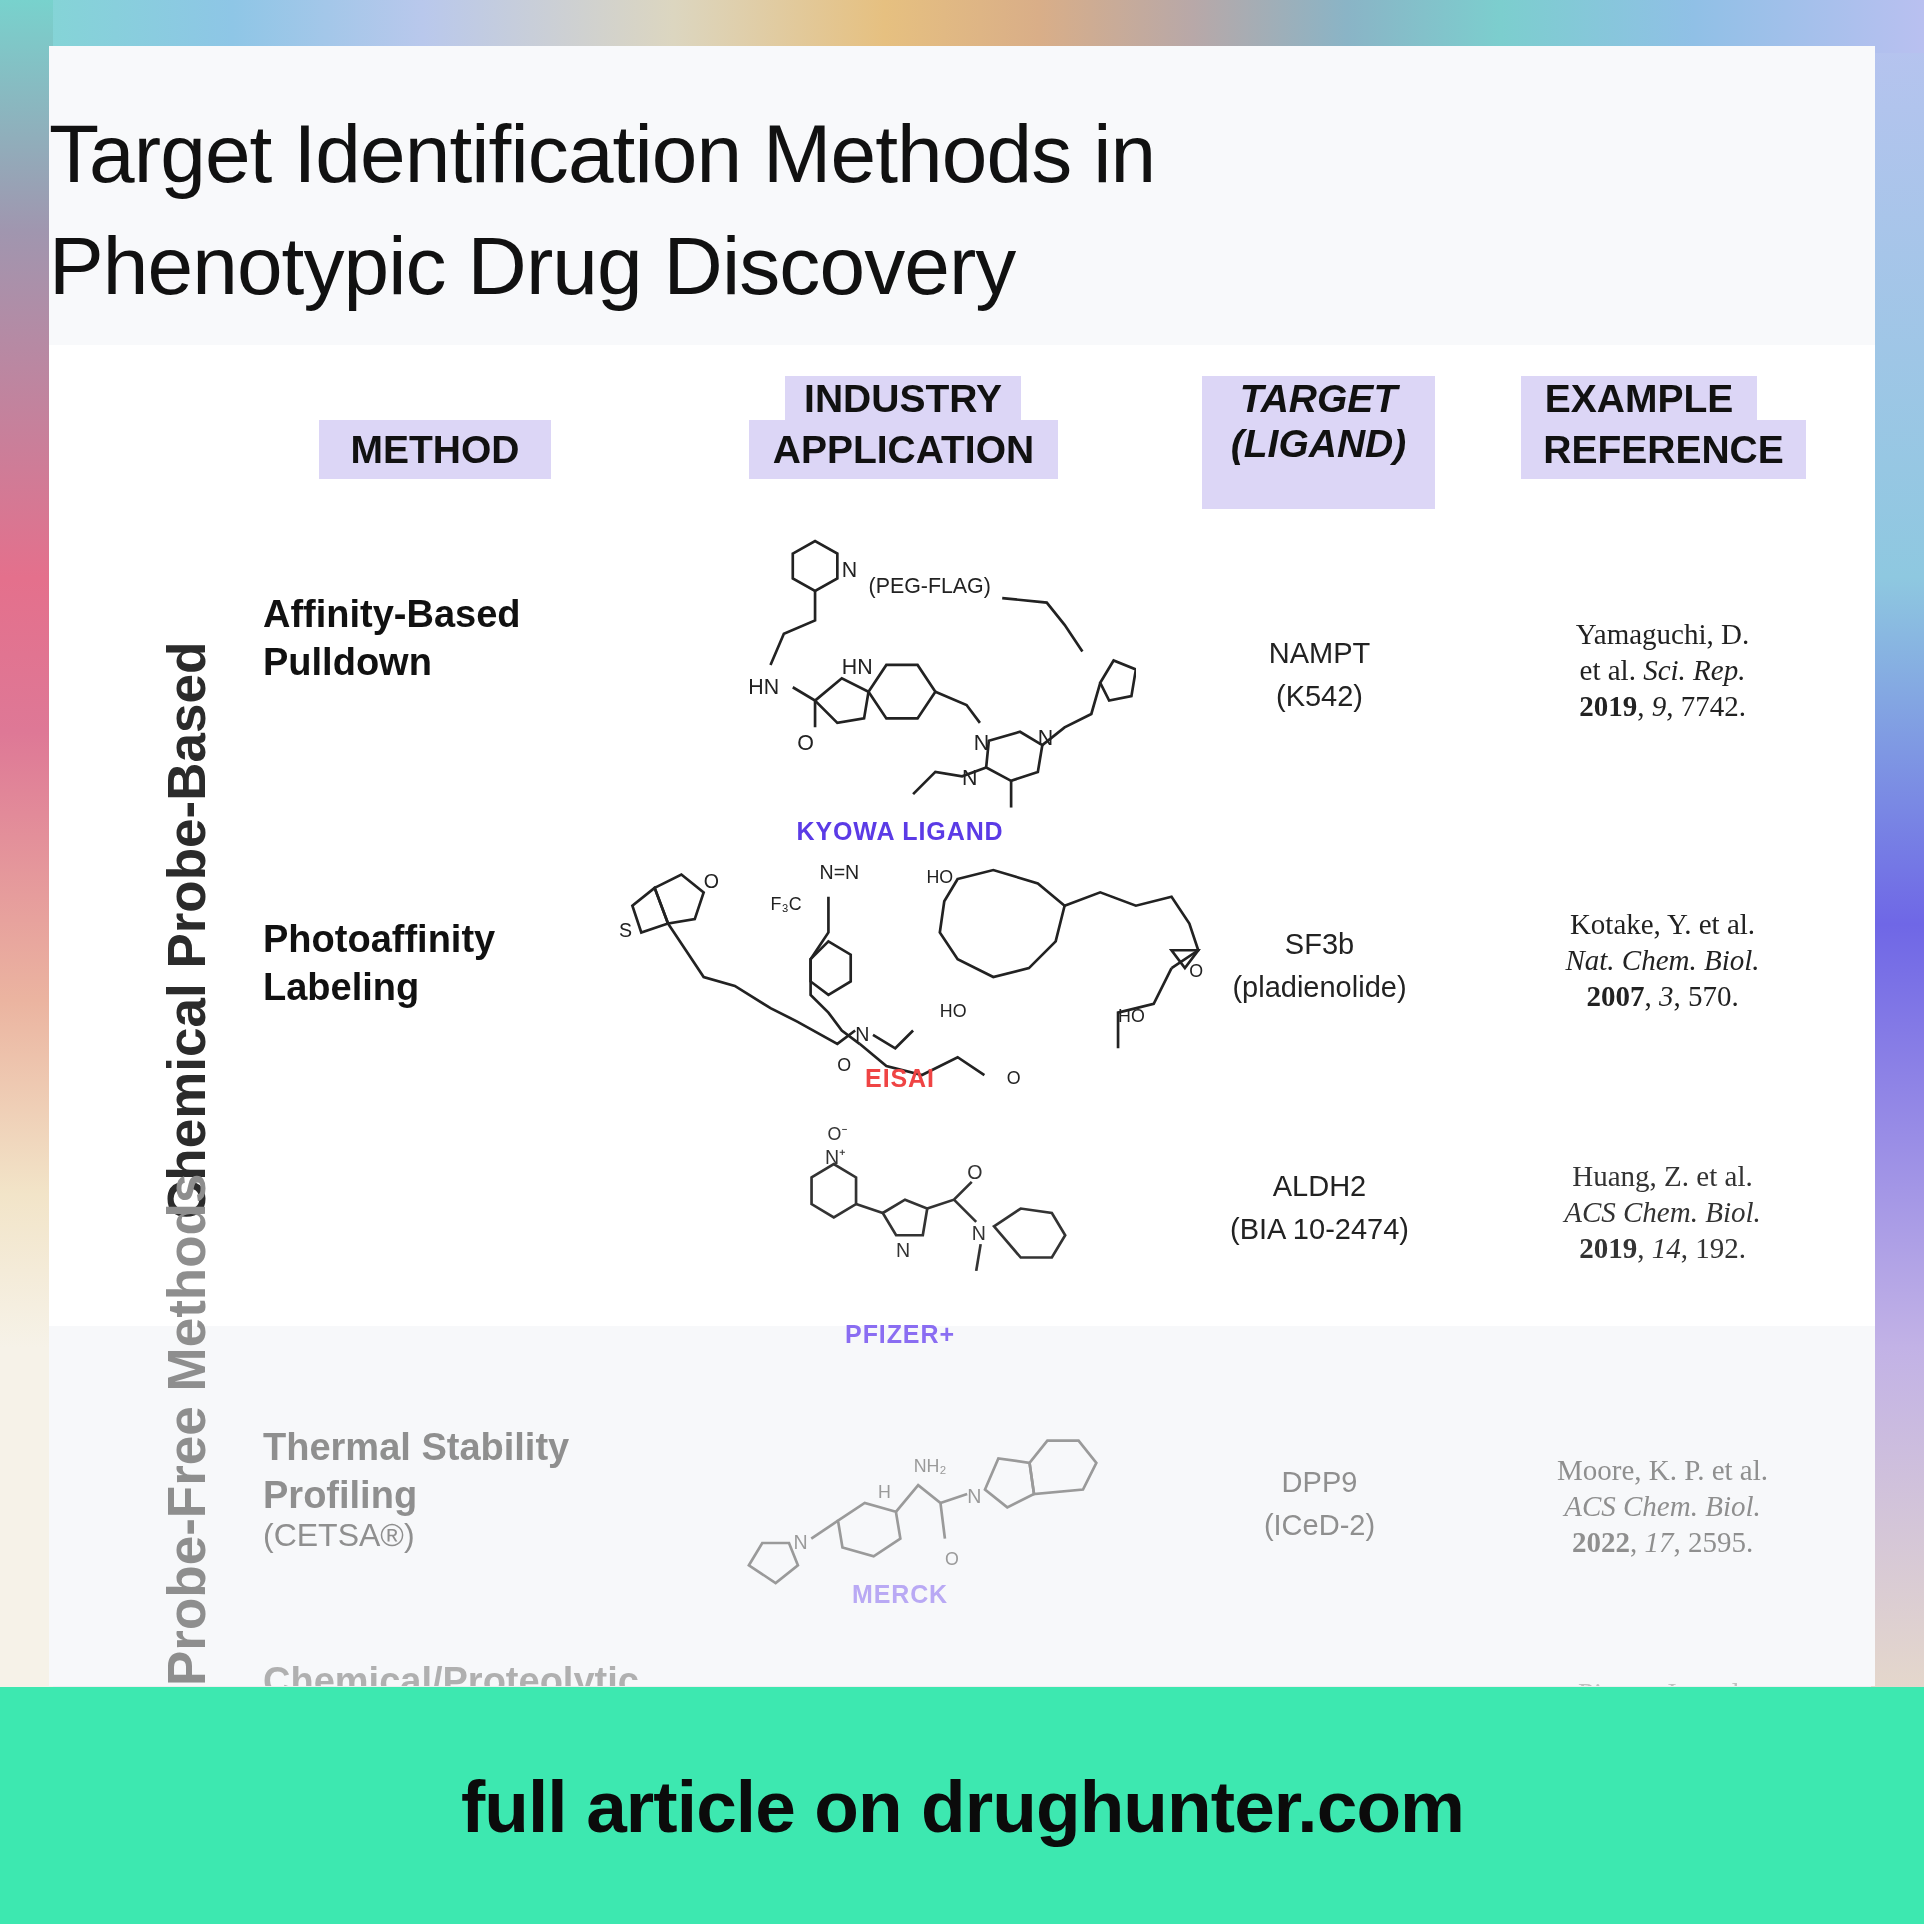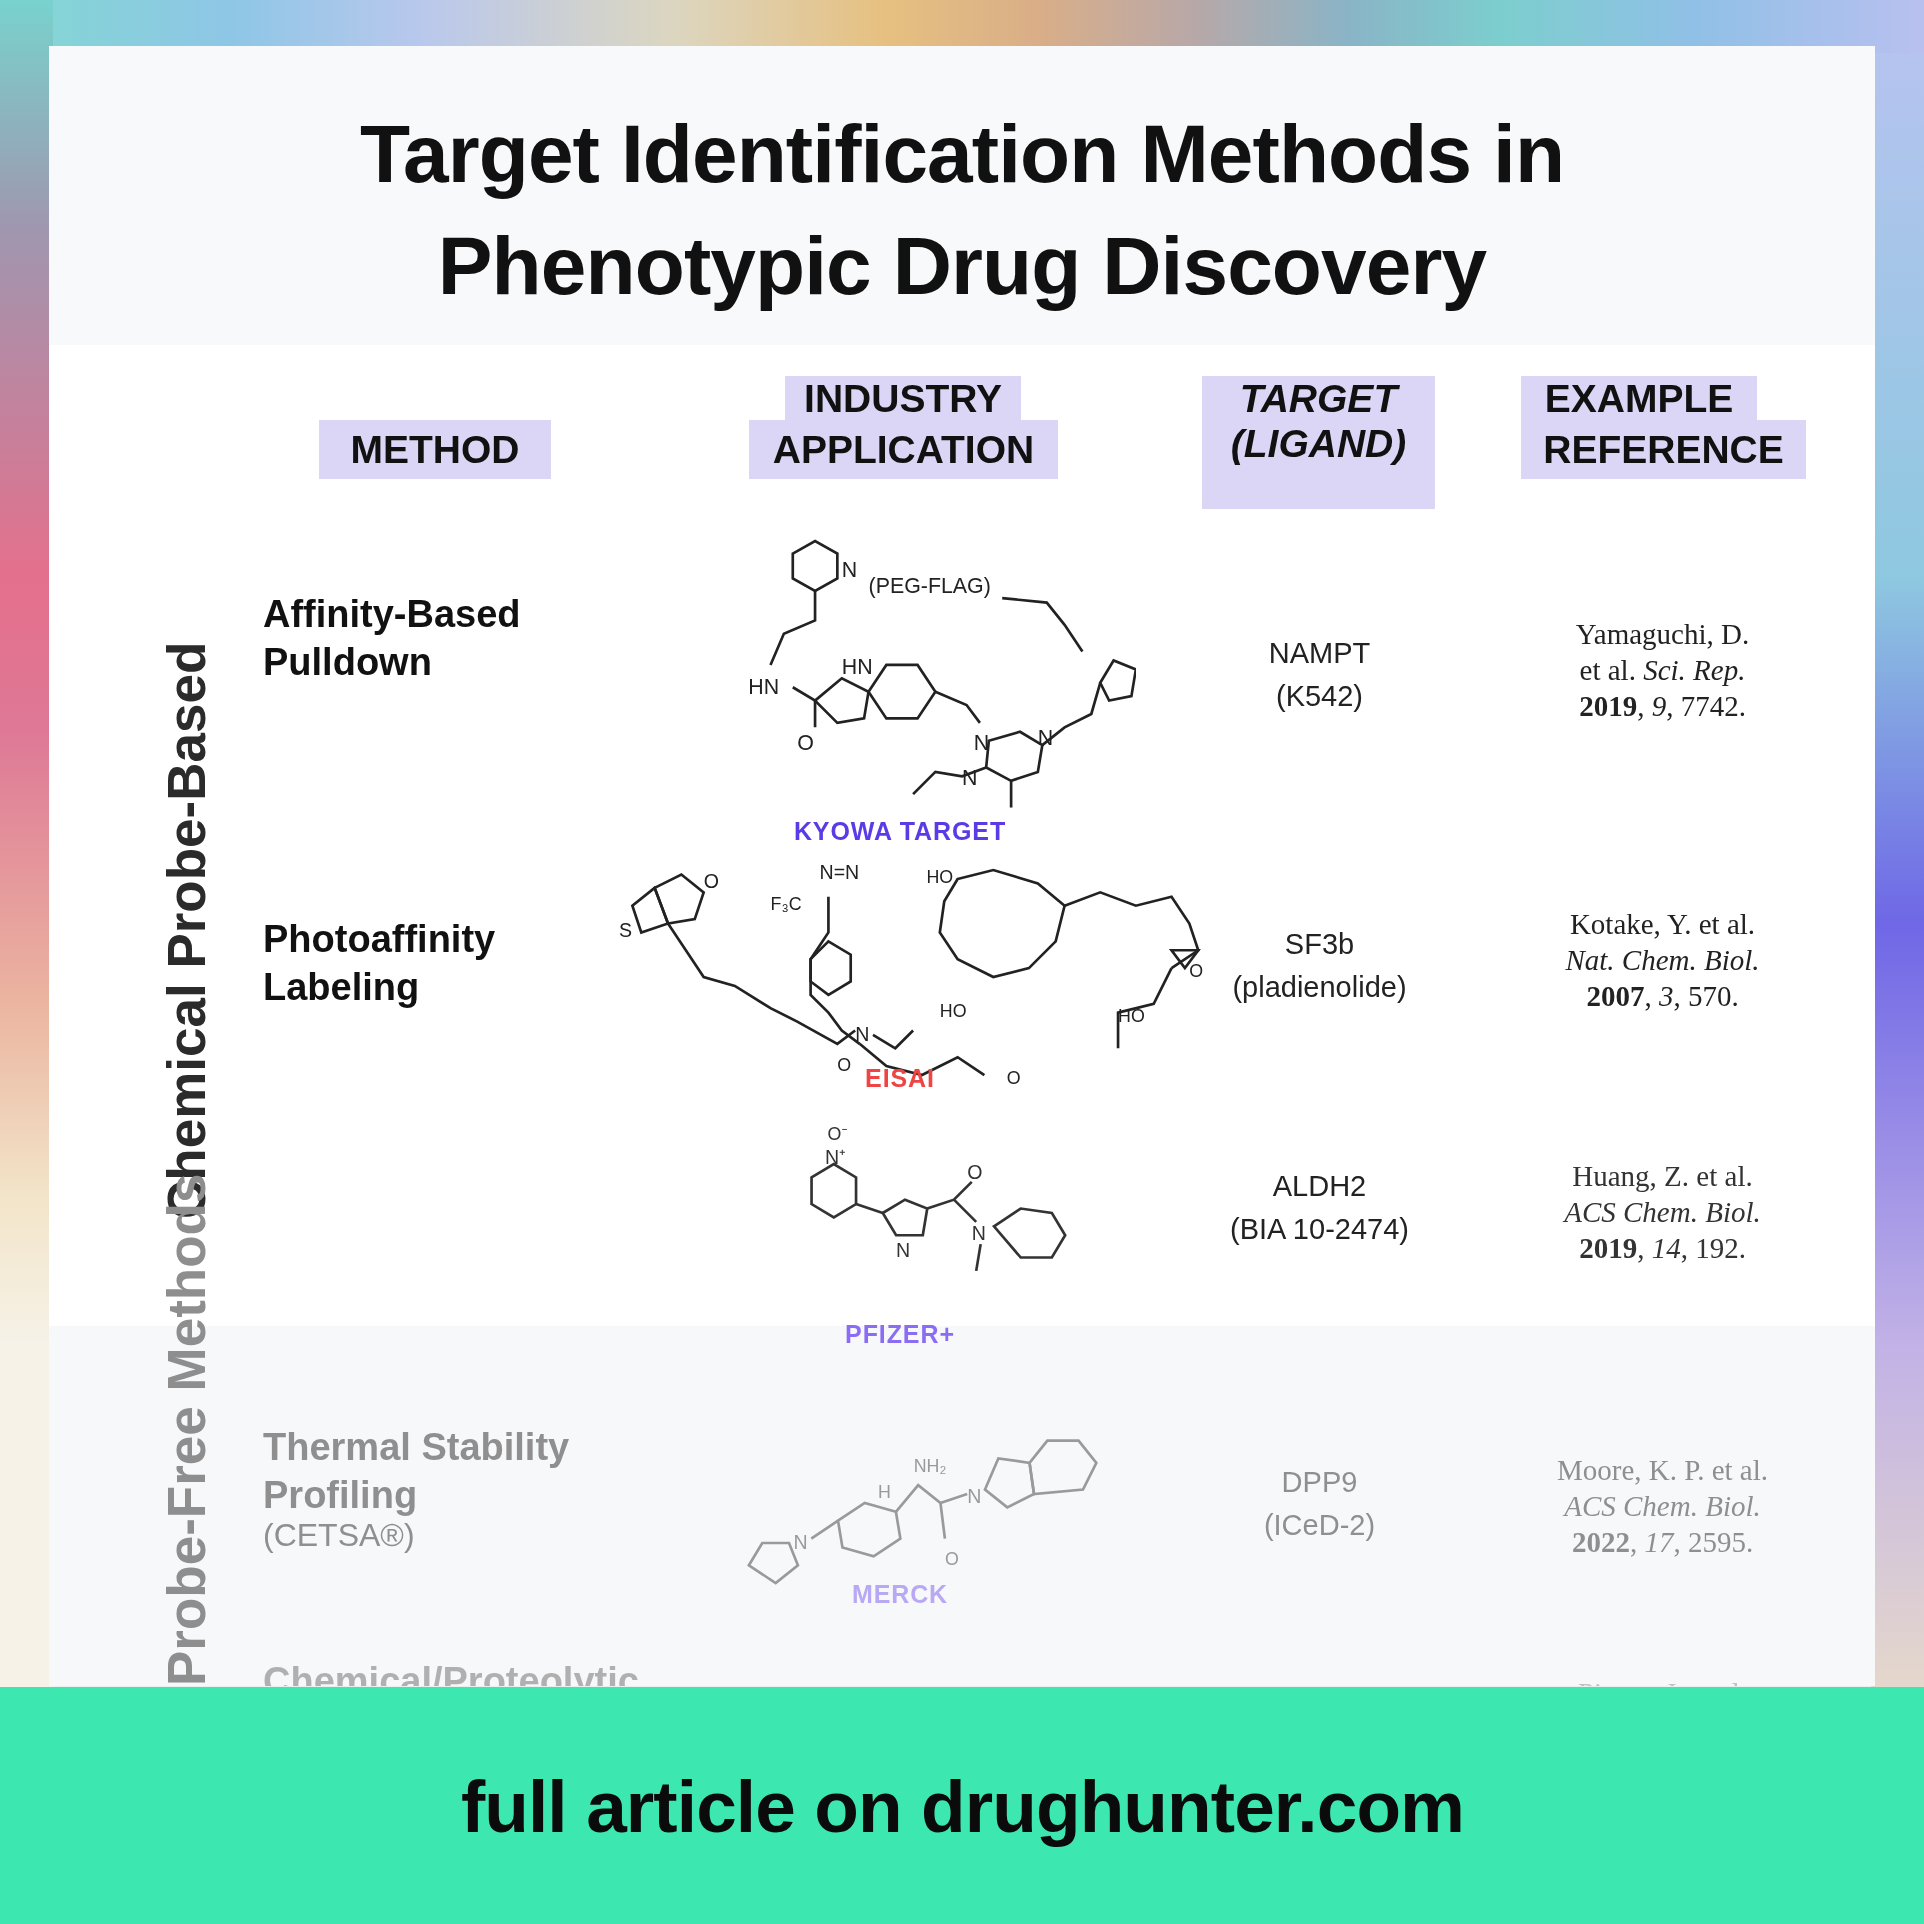--- a/index.html
+++ b/index.html
@@ -5,21 +5,21 @@
   html,body{margin:0;padding:0;}
   body{width:1925px;height:1925px;overflow:hidden;position:relative;font-family:"Liberation Sans","DejaVu Sans",sans-serif;
     background:
       linear-gradient(180deg, rgba(120,210,205,1) 0%, rgba(160,150,175,1) 12%, rgba(228,112,140,1) 30%, rgba(222,120,150,1) 38%, rgba(235,180,160,1) 52%, rgba(242,228,200,1) 62%, rgba(246,242,232,1) 70%) left top/53px 100% no-repeat,
       linear-gradient(90deg, #82d8d2 0%, #8ec6e6 12%, #b9c8ec 22%, #dcd6c0 35%, #e6c080 46%, #d9ae88 54%, #b8a8a8 62%, #8ab4c6 70%, #7ccece 78%, #90c0e6 88%, #b9c0f0 100%) left top/100% 53px no-repeat,
       linear-gradient(180deg, #b9c3f0 0%, #8ec8e0 30%, #6f67e6 48%, #c2b2e6 70%, #e9dcc8 90%) right top/53px 100% no-repeat,
       #eee;
   }
   .card{position:absolute;left:49px;top:46px;width:1826px;height:1640px;background:#ffffff;overflow:hidden;}
   .title-band{position:absolute;left:0;top:0;width:100%;height:299px;background:#f8f9fb;}
-  .title{position:absolute;left:0;top:52px;width:100%;text-align:center;font-weight:700;font-size:82px;line-height:112px;color:#111;letter-spacing:-0.9px;}
+  .title{position:absolute;left:0;top:52px;width:100%;font-weight:400;font-size:82px;line-height:112px;color:#111;letter-spacing:-0.9px;}
   .title span{display:block;}
   .lower-band{position:absolute;left:0;top:1280px;width:100%;height:365px;background:#f7f8fa;}
 
   .hdr{position:absolute;background:#dcd6f6;color:#111;font-weight:700;font-size:39px;text-align:center;line-height:45px;}
   .hdr-method{left:270px;top:374px;width:232px;height:59px;line-height:59px;}
   .hdr-app-top{left:736px;top:330px;width:236px;height:46px;}
   .hdr-app-bot{left:700px;top:374px;width:309px;height:59px;line-height:59px;}
   .hdr-target{left:1153px;top:330px;width:233px;height:133px;font-style:italic;}
   .hdr-target span{display:block;}
   .hdr-ref-top{left:1472px;top:330px;width:236px;height:46px;}
@@ -90,21 +90,21 @@
       <polygon points="315,260 350,250 375,265 370,295 340,305 312,290"></polygon>
       <text x="370" y="265" font-size="24" fill="#222" stroke="none" font-family="Liberation Sans, sans-serif">N</text>
       <polyline points="375,265 400,245 430,230 440,195"></polyline>
       <polygon points="440,195 455,170 480,180 475,210 450,215"></polygon>
       <polyline points="340,305 340,335"></polyline>
       <text x="285" y="310" font-size="24" fill="#222" stroke="none" font-family="Liberation Sans, sans-serif">N</text>
       <polyline points="312,290 285,300 255,295 230,320"></polyline>
       <polyline points="330,100 380,105 400,130 420,160"></polyline>
     </svg>
   </div>
-  <div class="company" style="top:771px;color:#5b3be6">KYOWA TARGET</div>
+  <div class="company" style="top:771px;color:#5b3be6">KYOWA LIGAND</div>
   <div class="target" style="top:586px">
     <div>NAMPT</div>
     <div>(K542)</div>
   </div>
   <div class="ref" style="top:570px">
     <div>Yamaguchi, D.</div>
     <div><span>et al. </span><span class="it">Sci. Rep.</span></div>
     <div><span class="b">2019</span>, <span class="it">9</span>, <span>7742.</span></div>
   </div>
 

